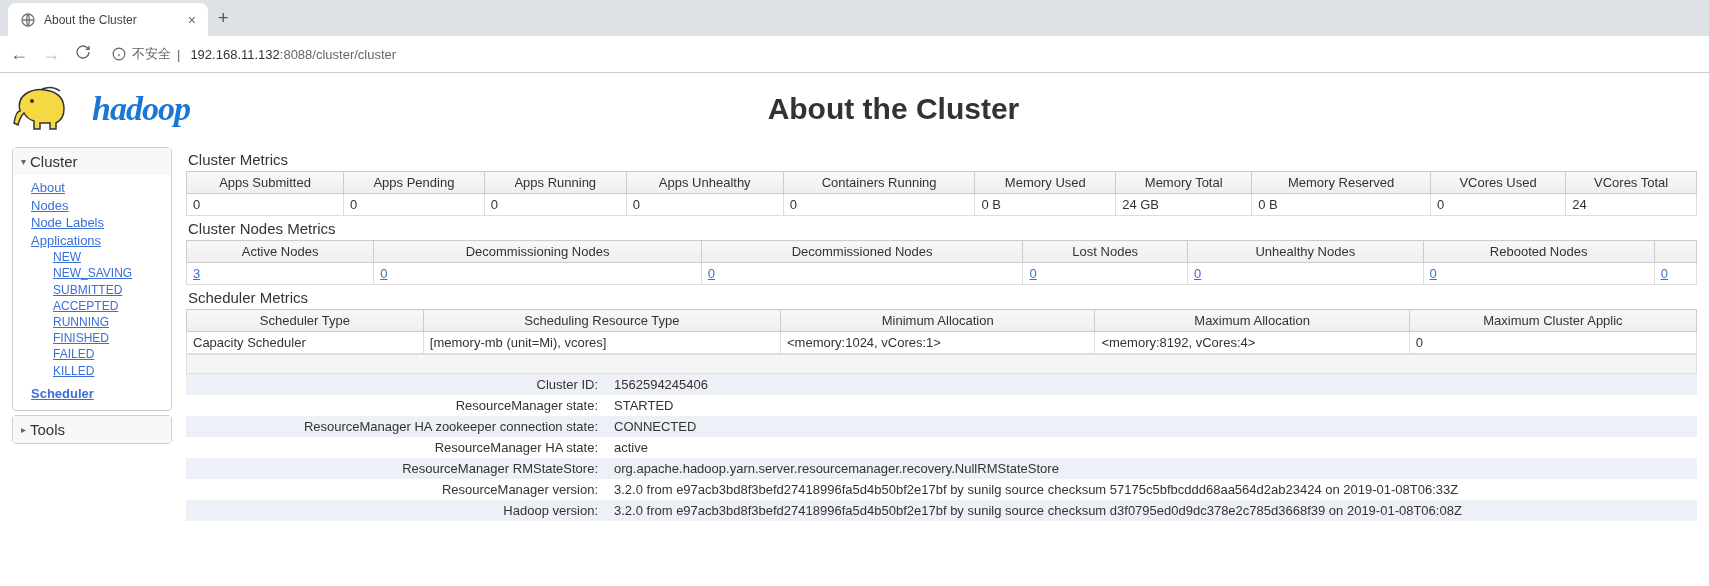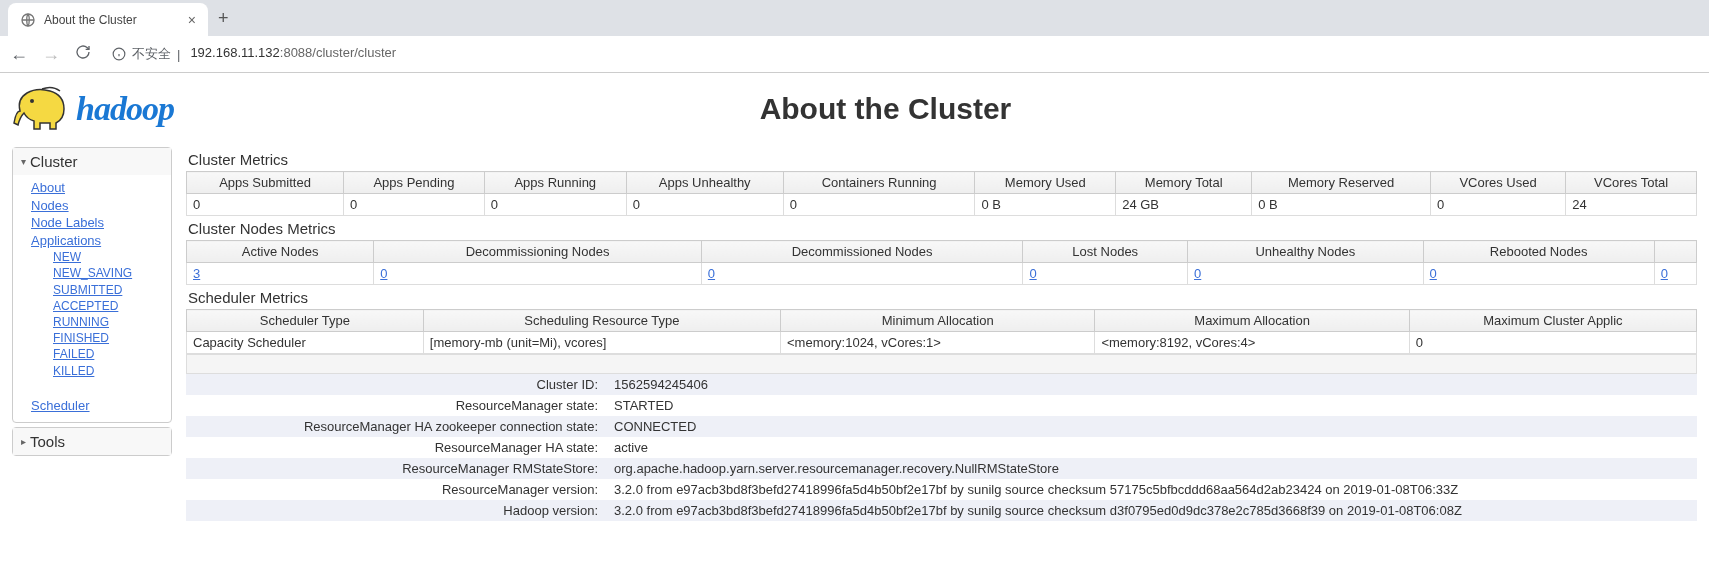--- a/index.html
+++ b/index.html
@@ -10,43 +10,43 @@
     .tab-bar { display: flex; align-items: center; height: 36px; padding-left: 8px; }
     .tab { display: flex; align-items: center; background: #fff; height: 34px; padding: 0 12px; border-radius: 8px 8px 0 0; min-width: 200px; gap: 8px; position: relative; top: 2px; }
     .tab-favicon { width: 16px; height: 16px; display: flex; align-items: center; justify-content: center; }
     .tab-favicon svg { width: 16px; height: 16px; }
     .tab-title { flex: 1; font-size: 12px; color: #444; }
     .tab-close { color: #666; font-size: 14px; cursor: pointer; }
     .new-tab { padding: 0 10px; font-size: 18px; color: #555; cursor: pointer; }
     .addr-bar { display: flex; align-items: center; background: #fff; height: 36px; padding: 0 10px; gap: 14px; }
     .nav-btn { color: #5f6368; font-size: 18px; cursor: pointer; width: 18px; text-align: center; }
     .nav-btn.disabled { color: #bbb; }
-    .url-box { display: flex; gap: 10px; flex: 1; font-size: 13px; color: #666; padding-left: 6px; }
+    .url-box { display: flex; align-items: center; gap: 10px; flex: 1; font-size: 13px; color: #666; padding-left: 6px; }
     .url-security { display: flex; align-items: center; gap: 6px; color: #5f6368; }
     .url-text { color: #666; }
     .url-host { color: #333; }
     
     
     .page { padding: 8px 12px; }
     .header-row { display: flex; align-items: center; }
-    .logo-area { display: flex; align-items: center; gap: 4px; }
+    .logo-area { display: flex; align-items: center; gap: 20px; }
     .logo-elephant { width: 60px; height: 56px; }
     .logo-text { font-family: "Comic Sans MS", cursive; font-size: 34px; font-weight: bold; font-style: italic; color: #1a78d4; letter-spacing: -1px; }
     .page-title { flex: 1; text-align: center; font-size: 30px; font-weight: bold; color: #333; padding-right: 100px; }
     
     .content { display: flex; gap: 14px; margin-top: 10px; }
     .sidebar { width: 160px; flex-shrink: 0; }
     .side-section { border: 1px solid #ccc; border-radius: 4px; margin-bottom: 4px; }
     .side-header { display: flex; align-items: center; padding: 5px 8px; font-size: 15px; background: #f8f8f8; cursor: pointer; }
     .side-arrow { font-size: 10px; margin-right: 4px; color: #666; }
     .side-body { padding: 4px 10px 8px 18px; }
     .side-body a { display: block; color: #3a6fd8; text-decoration: underline; font-size: 13px; line-height: 1.35; }
     .side-sub { padding-left: 22px; }
     .side-sub a { font-size: 12px; }
-    .side-sched { margin-top: 18px; }
+    .side-sched { margin-top: 6px; font-weight: bold; }
     
     .main { flex: 1; overflow: hidden; }
     .section-title { font-size: 15px; color: #333; margin: 4px 0 3px 2px; font-weight: normal; }
     
     table.grid { width: 100%; border-collapse: collapse; font-size: 13px; }
     table.grid th { background: linear-gradient(#f8f8f8, #eee); border: 1px solid #ccc; padding: 3px 6px; font-weight: normal; color: #333; }
     table.grid td { border: 1px solid #ddd; padding: 3px 6px; }
     table.grid td.num { text-align: left; }
     table.grid td a { color: #3a6fd8; text-decoration: underline; }
     

